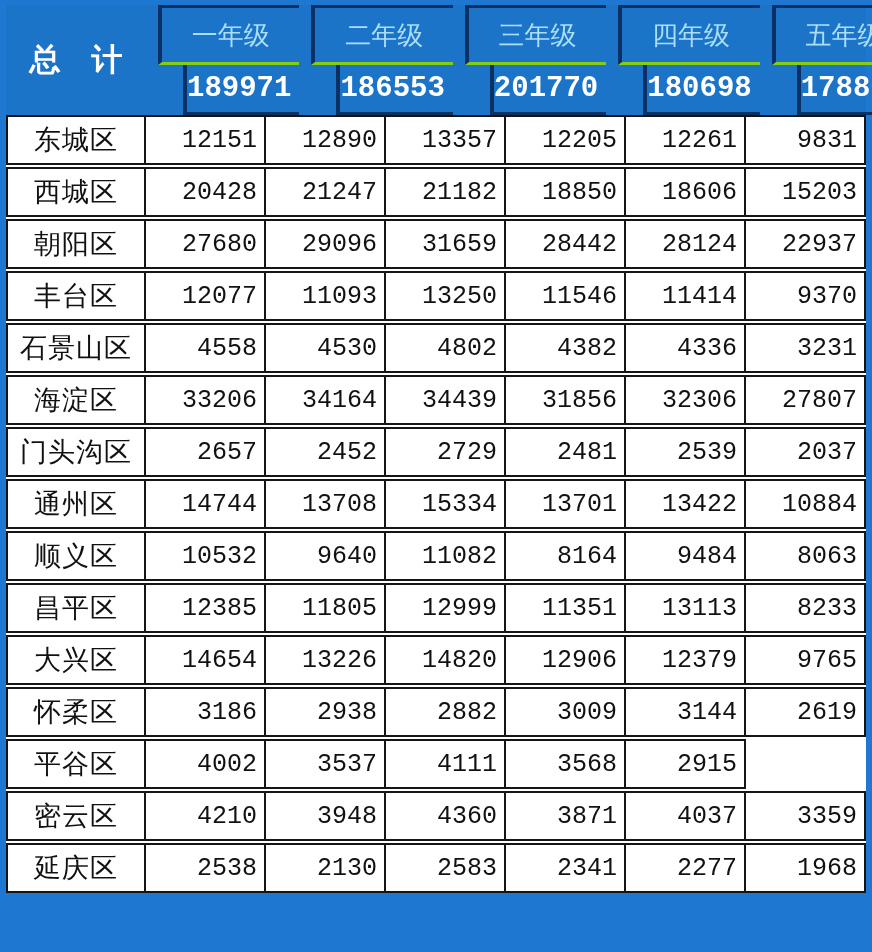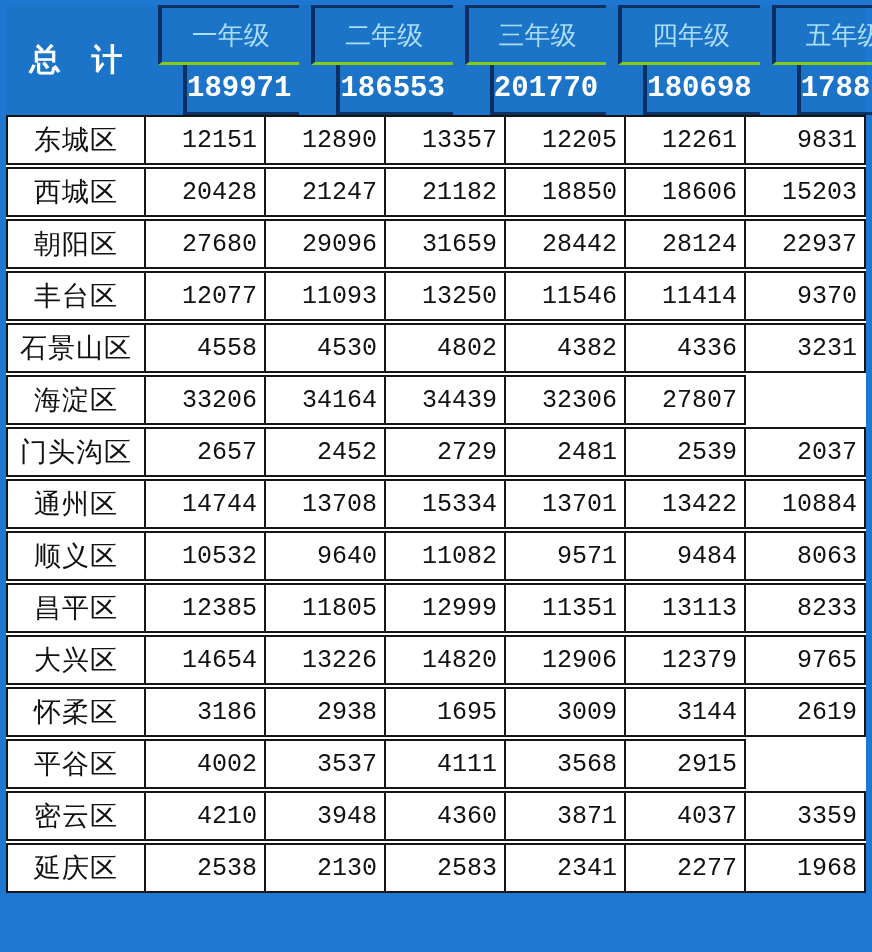--- a/index.html
+++ b/index.html
@@ -144,20 +144,21 @@
       <div class="cell num">4382</div>
       <div class="cell num">4336</div>
       <div class="cell num">3231</div>
     </div>
 
     <div class="row">
       <div class="cell district">海淀区</div>
       <div class="cell num">33206</div>
       <div class="cell num">34164</div>
       <div class="cell num">34439</div>
+      <div class="cell num">31856</div>
       <div class="cell num">32306</div>
       <div class="cell num">27807</div>
     </div>
 
     <div class="row">
       <div class="cell district">门头沟区</div>
       <div class="cell num">2657</div>
       <div class="cell num">2452</div>
       <div class="cell num">2729</div>
       <div class="cell num">2481</div>
@@ -174,21 +175,21 @@
       <div class="cell num">13701</div>
       <div class="cell num">13422</div>
       <div class="cell num">10884</div>
     </div>
 
     <div class="row">
       <div class="cell district">顺义区</div>
       <div class="cell num">10532</div>
       <div class="cell num">9640</div>
       <div class="cell num">11082</div>
-      <div class="cell num">9571</div>
+      <div class="cell num">8164</div>
       <div class="cell num">9484</div>
       <div class="cell num">8063</div>
     </div>
 
     <div class="row">
       <div class="cell district">昌平区</div>
       <div class="cell num">12385</div>
       <div class="cell num">11805</div>
       <div class="cell num">12999</div>
       <div class="cell num">11351</div>
@@ -203,21 +204,21 @@
       <div class="cell num">14820</div>
       <div class="cell num">12906</div>
       <div class="cell num">12379</div>
       <div class="cell num">9765</div>
     </div>
 
     <div class="row">
       <div class="cell district">怀柔区</div>
       <div class="cell num">3186</div>
       <div class="cell num">2938</div>
-      <div class="cell num">1695</div>
+      <div class="cell num">2882</div>
       <div class="cell num">3009</div>
       <div class="cell num">3144</div>
       <div class="cell num">2619</div>
     </div>
 
     <div class="row">
       <div class="cell district">平谷区</div>
       <div class="cell num">4002</div>
       <div class="cell num">3537</div>
       <div class="cell num">4111</div>

